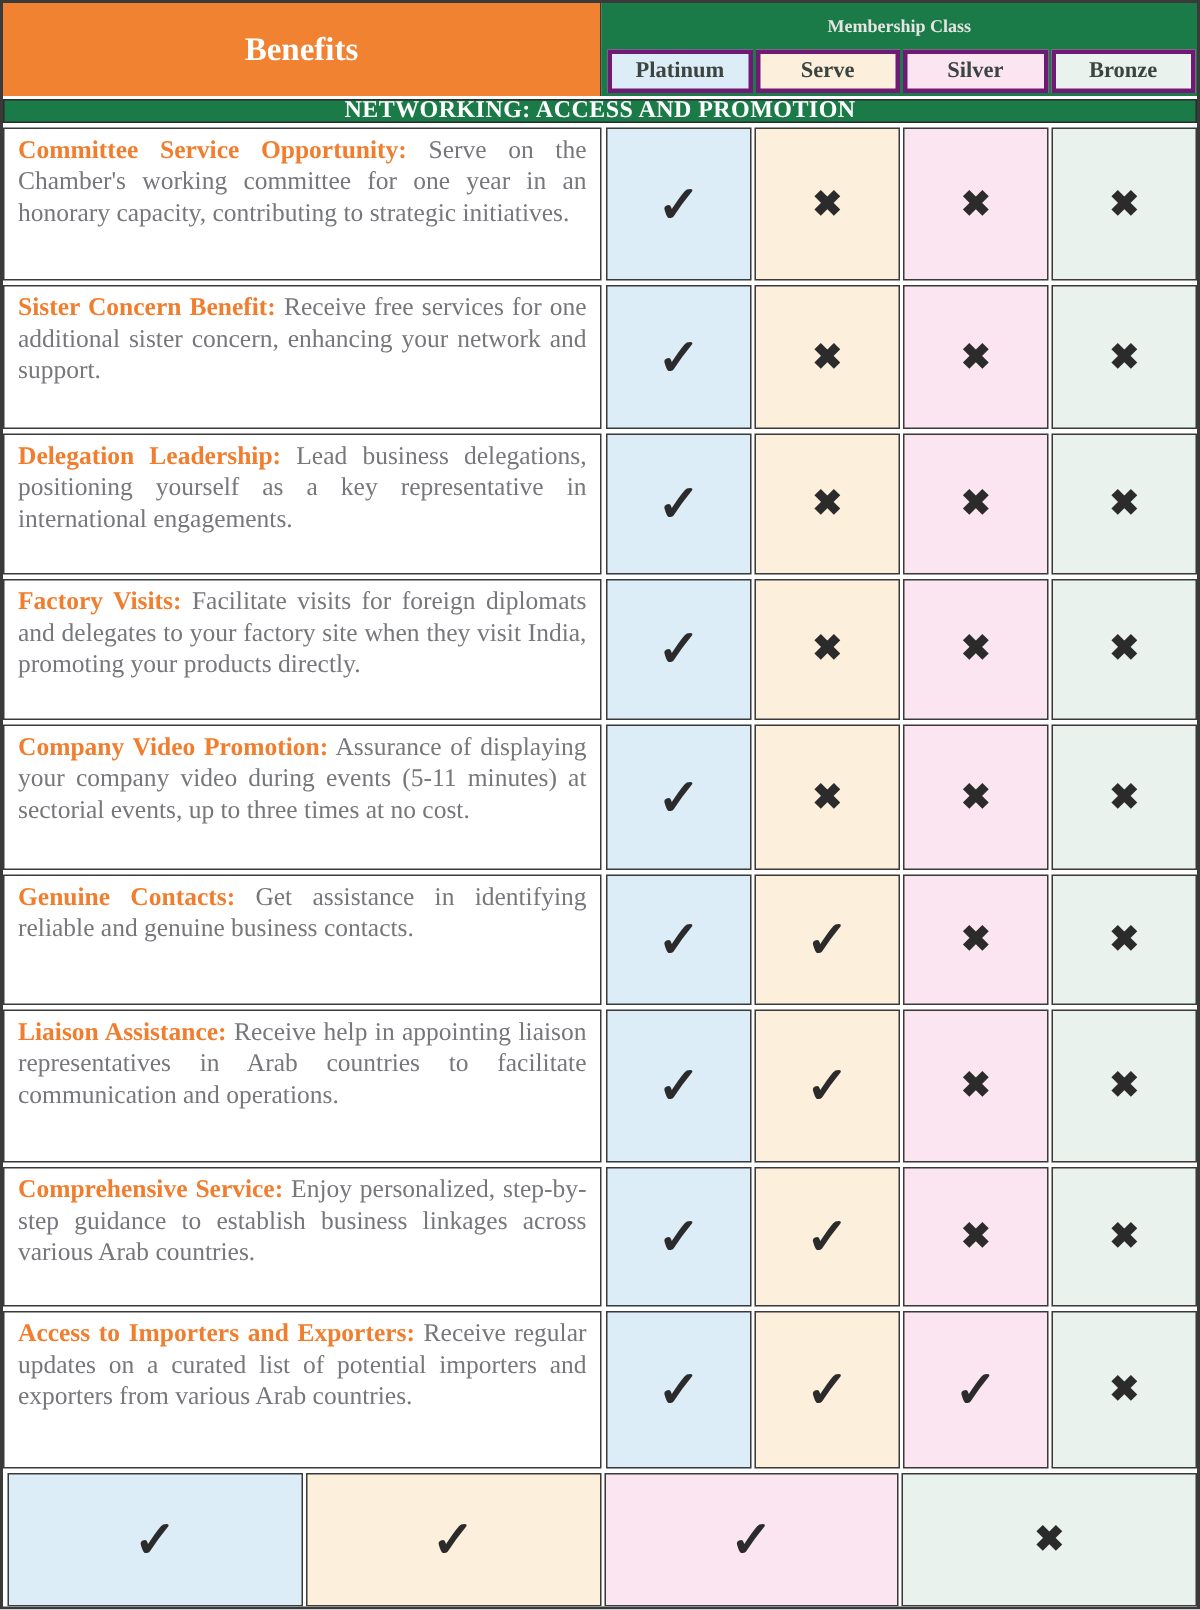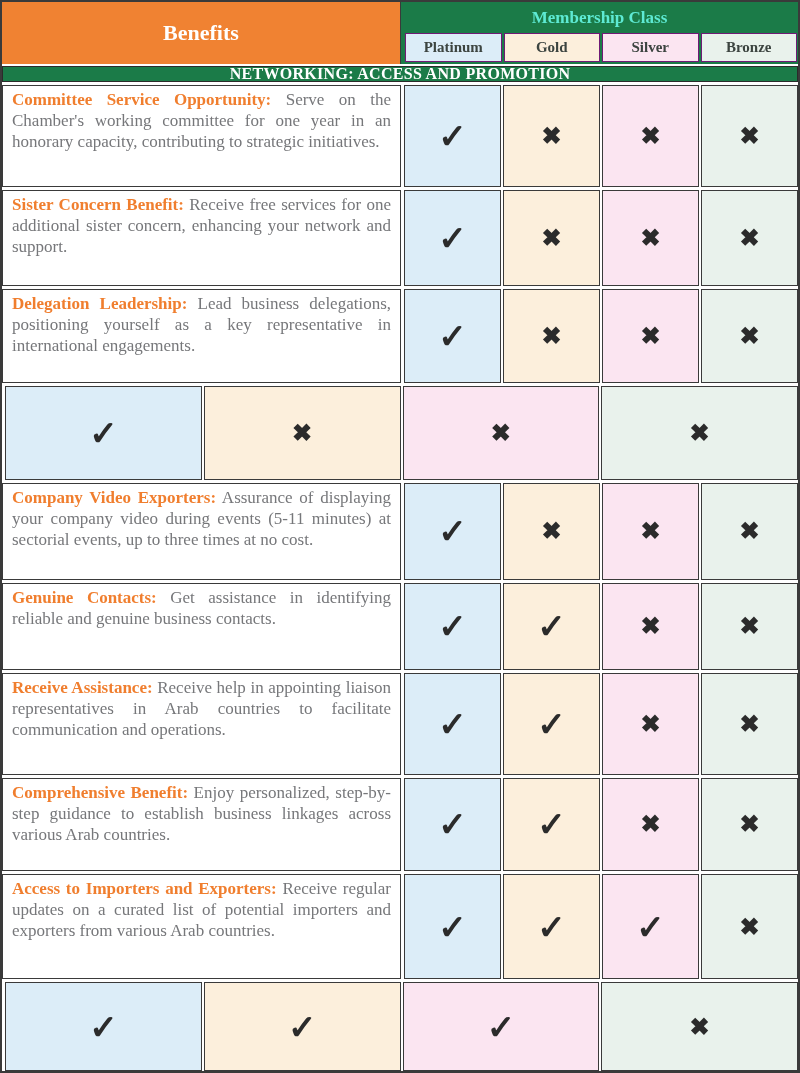--- a/index.html
+++ b/index.html
@@ -26,27 +26,27 @@
   }
   .benefits-cell span {
     color: #ffffff; font-weight: bold; font-size: 22px;
   }
   .membership-block {
     flex: 1; background: #1B7B48;
     display: flex; flex-direction: column;
   }
   .membership-title {
     height: 31px; display: flex; align-items: center; justify-content: center;
-    color: #5eead4; font-weight: bold; font-size: 17px;
+    color: #e5e5e5; font-weight: bold; font-size: 12px;
   }
   .tier-row {
     flex: 1; display: flex; gap: 2px; padding: 0 1px 2px 4px;
   }
   .tier-cell {
-    flex: 1; border: 1px solid #701a75;
+    flex: 1; border: 3px solid #701a75;
     display: flex; align-items: center; justify-content: center;
     font-weight: bold; font-size: 15px; color: #3C4440;
   }
 
   
   .section-band {
     margin: 2px 0 0 0;
     height: 16px; flex: 0 0 auto;
     background: #1B7B48;
     border: 1px solid #2b2b2b;
@@ -95,21 +95,21 @@
 <div class="page">
 
   <div class="header">
     <div class="benefits-cell">
       <span>Benefits</span>
     </div>
     <div class="membership-block">
       <div class="membership-title">Membership Class</div>
       <div class="tier-row">
         <div class="tier-cell tier-0">Platinum</div>
-        <div class="tier-cell tier-1">Gold</div>
+        <div class="tier-cell tier-1">Serve</div>
         <div class="tier-cell tier-2">Silver</div>
         <div class="tier-cell tier-3">Bronze</div>
       </div>
     </div>
   </div>
 
   <div class="section-band">NETWORKING: ACCESS AND PROMOTION</div>
 
   <div class="rows">
 
@@ -146,31 +146,35 @@
       </div>
       <div class="marks">
         <div class="mark-cell tier-0 is-check">✓</div>
         <div class="mark-cell tier-1 is-cross">✖</div>
         <div class="mark-cell tier-2 is-cross">✖</div>
         <div class="mark-cell tier-3 is-cross">✖</div>
       </div>
     </div>
 
     <div class="benefit-row rh-3">
+      <div class="benefit-text">
+        <span class="row-title">Factory Visits:</span>
+        <span class="row-desc">Facilitate visits for foreign diplomats and delegates to your factory site when they visit India, promoting your products directly.</span>
+      </div>
       <div class="marks">
         <div class="mark-cell tier-0 is-check">✓</div>
         <div class="mark-cell tier-1 is-cross">✖</div>
         <div class="mark-cell tier-2 is-cross">✖</div>
         <div class="mark-cell tier-3 is-cross">✖</div>
       </div>
     </div>
 
     <div class="benefit-row rh-4">
       <div class="benefit-text">
-        <span class="row-title">Company Video Exporters:</span>
+        <span class="row-title">Company Video Promotion:</span>
         <span class="row-desc">Assurance of displaying your company video during events (5-11 minutes) at sectorial events, up to three times at no cost.</span>
       </div>
       <div class="marks">
         <div class="mark-cell tier-0 is-check">✓</div>
         <div class="mark-cell tier-1 is-cross">✖</div>
         <div class="mark-cell tier-2 is-cross">✖</div>
         <div class="mark-cell tier-3 is-cross">✖</div>
       </div>
     </div>
 
@@ -182,34 +186,34 @@
       <div class="marks">
         <div class="mark-cell tier-0 is-check">✓</div>
         <div class="mark-cell tier-1 is-check">✓</div>
         <div class="mark-cell tier-2 is-cross">✖</div>
         <div class="mark-cell tier-3 is-cross">✖</div>
       </div>
     </div>
 
     <div class="benefit-row rh-6">
       <div class="benefit-text">
-        <span class="row-title">Receive Assistance:</span>
+        <span class="row-title">Liaison Assistance:</span>
         <span class="row-desc">Receive help in appointing liaison representatives in Arab countries to facilitate communication and operations.</span>
       </div>
       <div class="marks">
         <div class="mark-cell tier-0 is-check">✓</div>
         <div class="mark-cell tier-1 is-check">✓</div>
         <div class="mark-cell tier-2 is-cross">✖</div>
         <div class="mark-cell tier-3 is-cross">✖</div>
       </div>
     </div>
 
     <div class="benefit-row rh-7">
       <div class="benefit-text">
-        <span class="row-title">Comprehensive Benefit:</span>
+        <span class="row-title">Comprehensive Service:</span>
         <span class="row-desc">Enjoy personalized, step-by-step guidance to establish business linkages across various Arab countries.</span>
       </div>
       <div class="marks">
         <div class="mark-cell tier-0 is-check">✓</div>
         <div class="mark-cell tier-1 is-check">✓</div>
         <div class="mark-cell tier-2 is-cross">✖</div>
         <div class="mark-cell tier-3 is-cross">✖</div>
       </div>
     </div>
 

